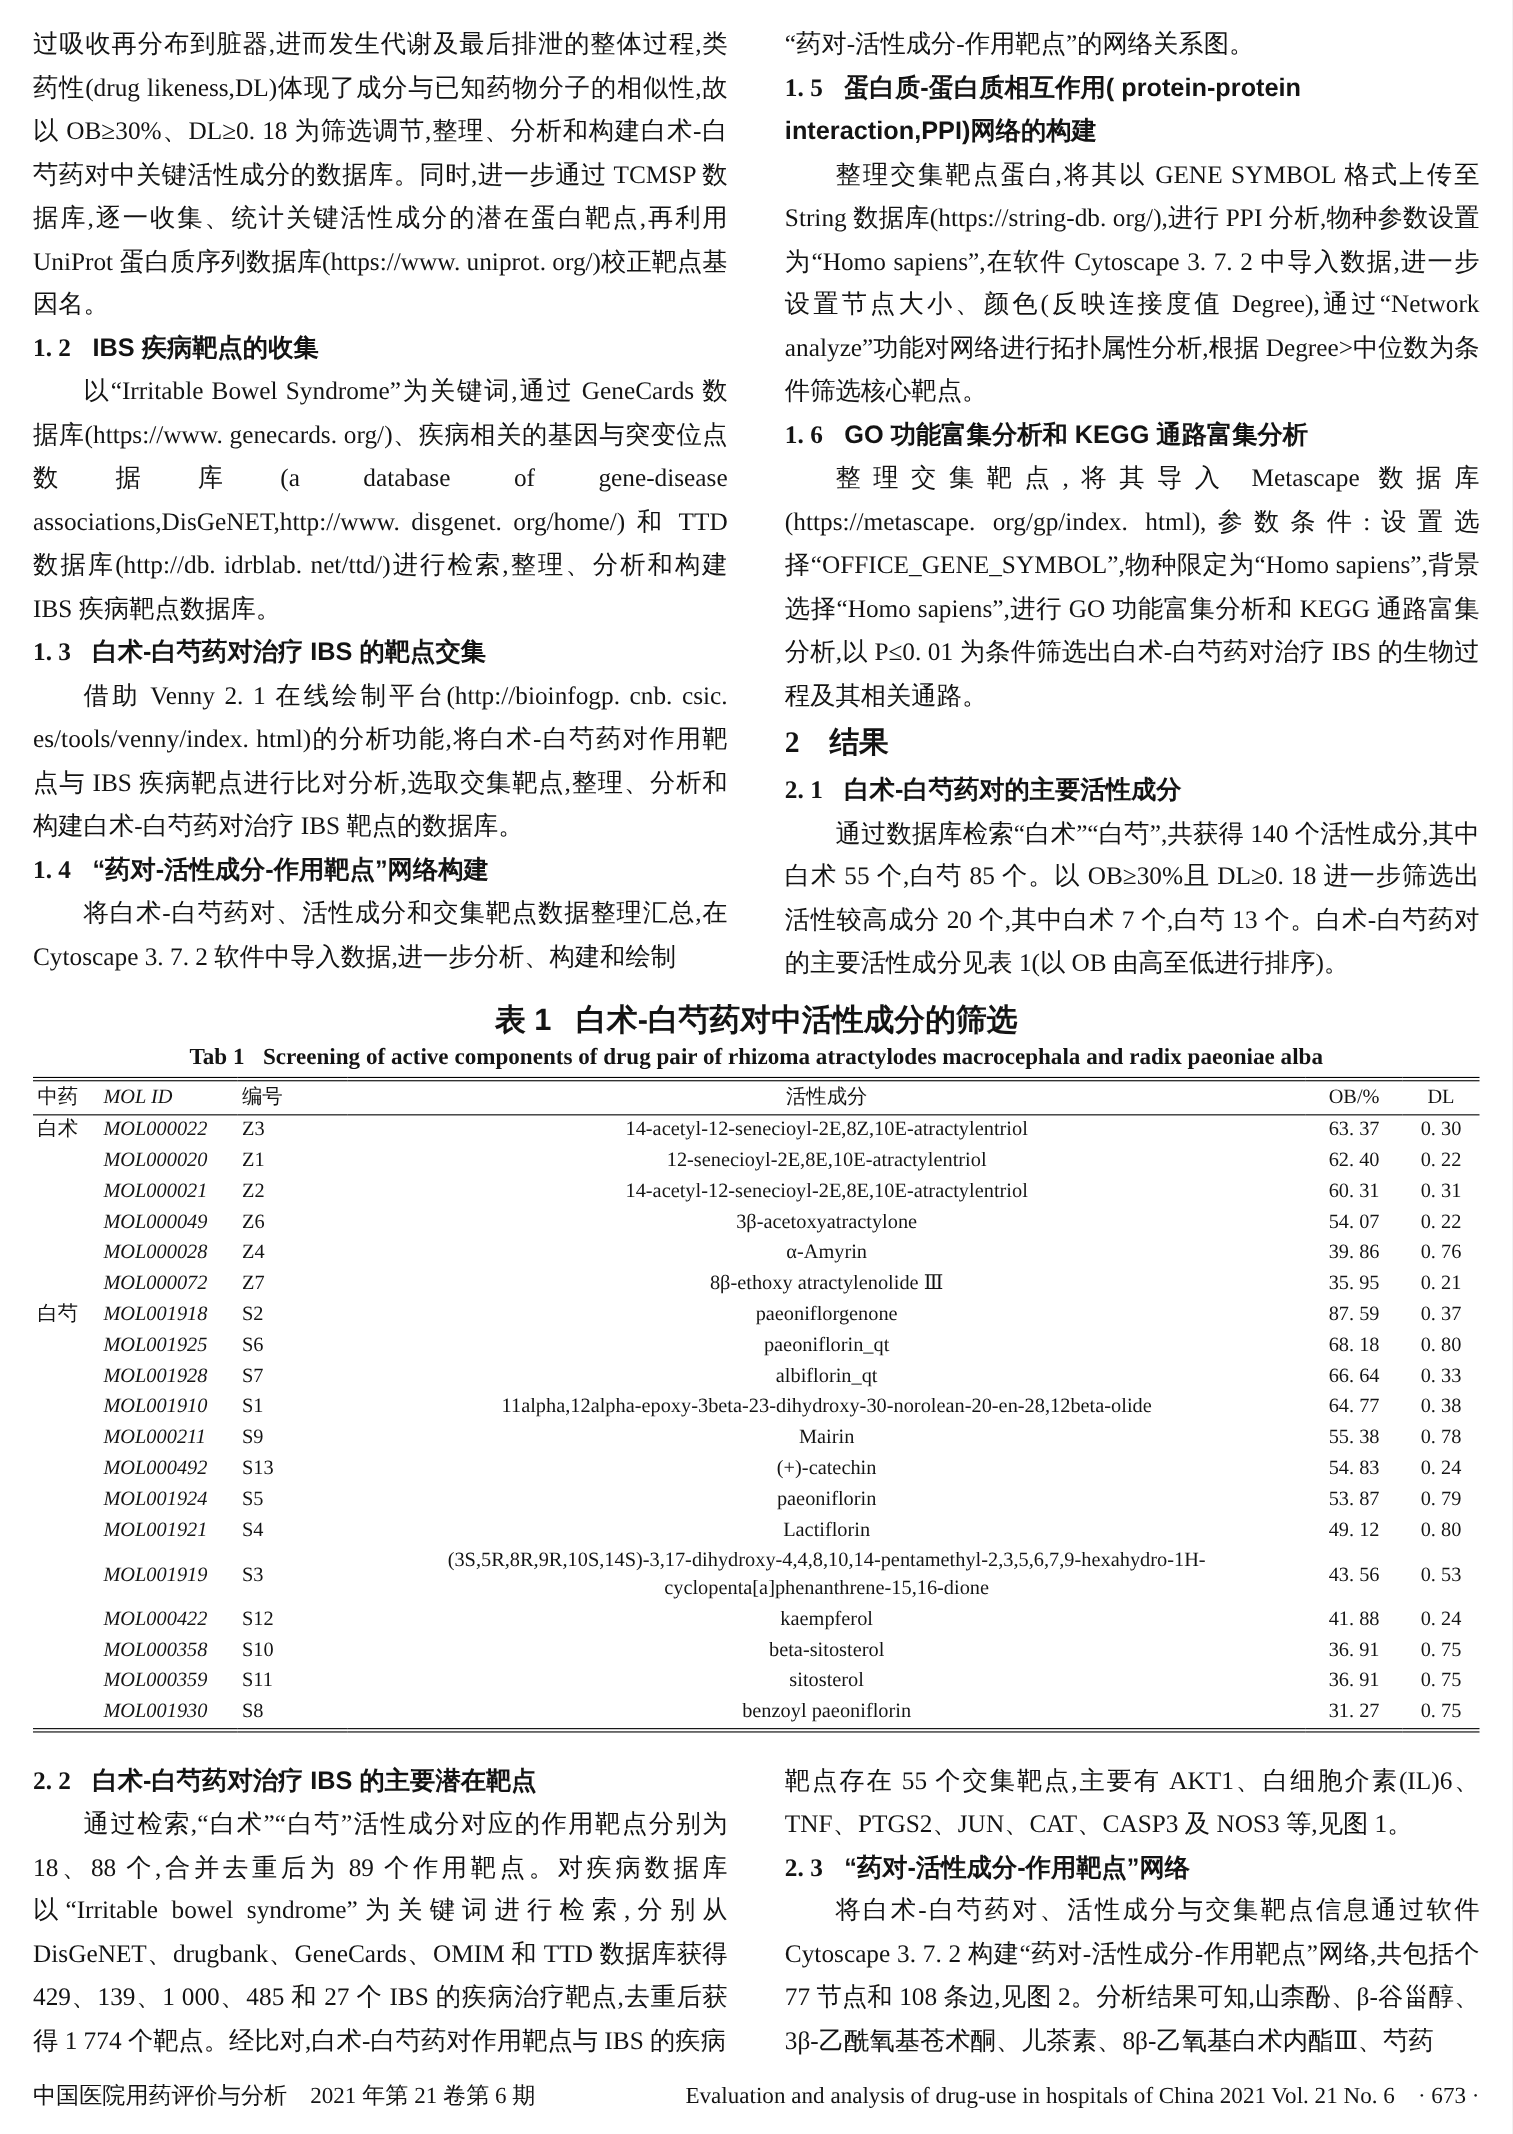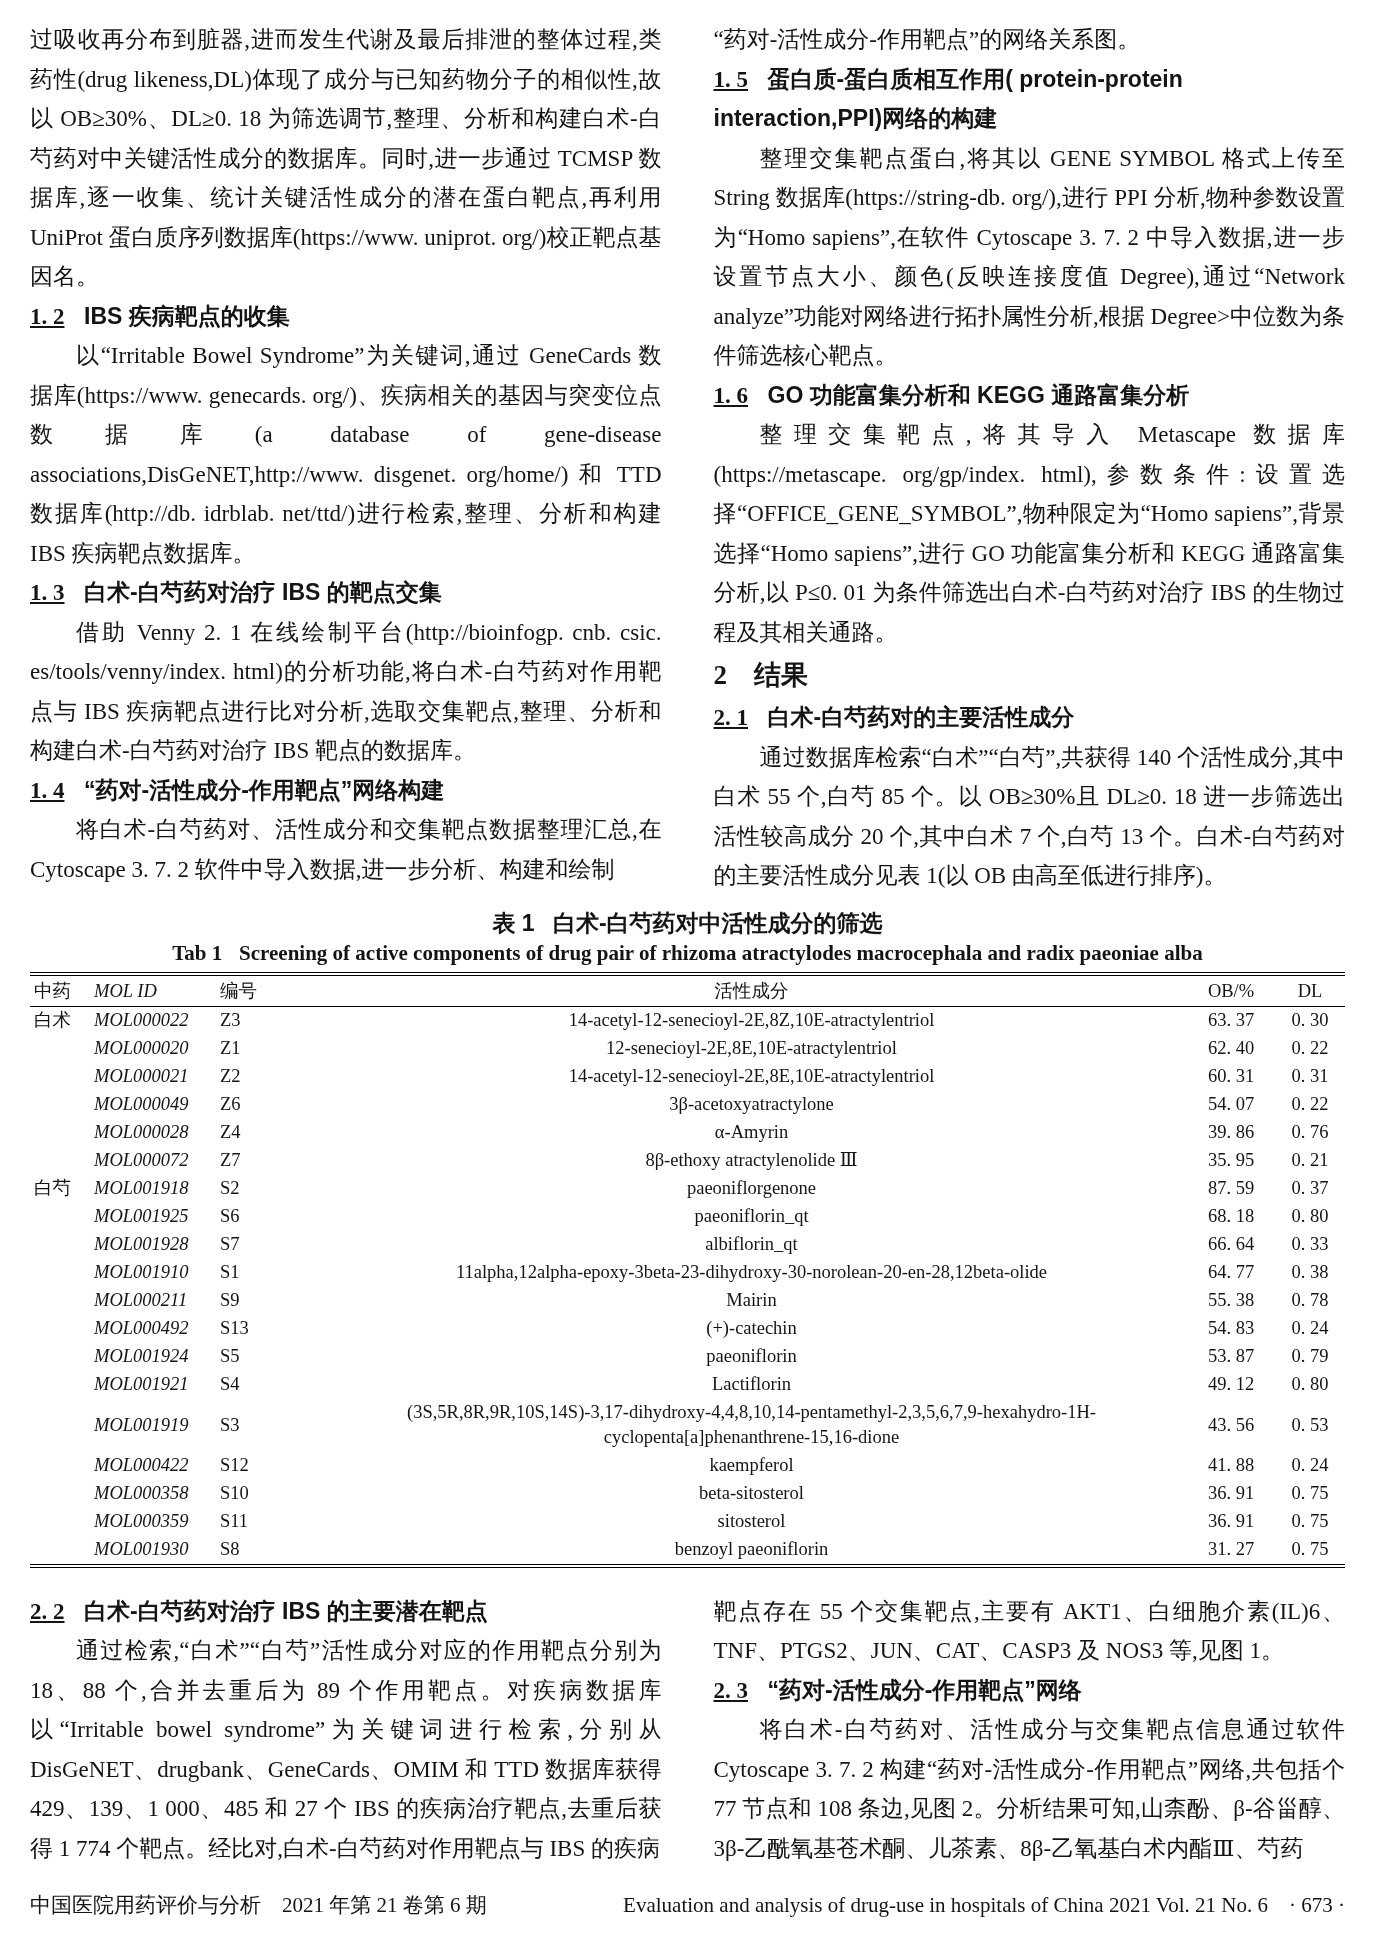--- a/index.html
+++ b/index.html
@@ -13,28 +13,28 @@
   }
   .cols{display:flex;gap:52px;}
   .col{flex:1;min-width:0;font-size:23px;line-height:39.5px;text-align:justify;}
   .para{margin:0;text-align:justify;}
   .para.indent{text-indent:2em;}
   .sec-heading{
     margin:0;font-size:23px;line-height:39.5px;font-weight:bold;
     font-family:"Liberation Sans","DejaVu Sans",sans-serif;
     text-align:left;
   }
-  .sec-heading .num{font-family:"Liberation Serif","DejaVu Serif",serif;margin-right:0.85em;text-decoration:underline;}
+  .sec-heading .num{font-family:"Liberation Serif","DejaVu Serif",serif;margin-right:0.85em;}
   .main-heading{
     margin:0;font-size:27px;line-height:46px;font-weight:bold;
     font-family:"Liberation Sans","DejaVu Sans",sans-serif;text-align:left;
   }
   .main-heading .num{font-family:"Liberation Serif","DejaVu Serif",serif;margin-right:1em;}
   .tbl-caption-zh{
-    margin:12px 0 2px 0;text-align:center;font-weight:bold;font-size:23px;
+    margin:12px 0 2px 0;text-align:center;font-weight:bold;font-size:28px;
     font-family:"Liberation Sans","DejaVu Sans",sans-serif;
   }
   .tbl-caption-zh .cap-label{margin-right:0.8em;}
   .tbl-caption-en{
     margin:0 0 6px 0;text-align:center;font-weight:bold;font-size:21px;
     font-family:"Liberation Serif","DejaVu Serif",serif;
   }
   .tbl-caption-en .cap-label{margin-right:0.8em;}
   table.comp-table{
     width:100%;border-collapse:collapse;

